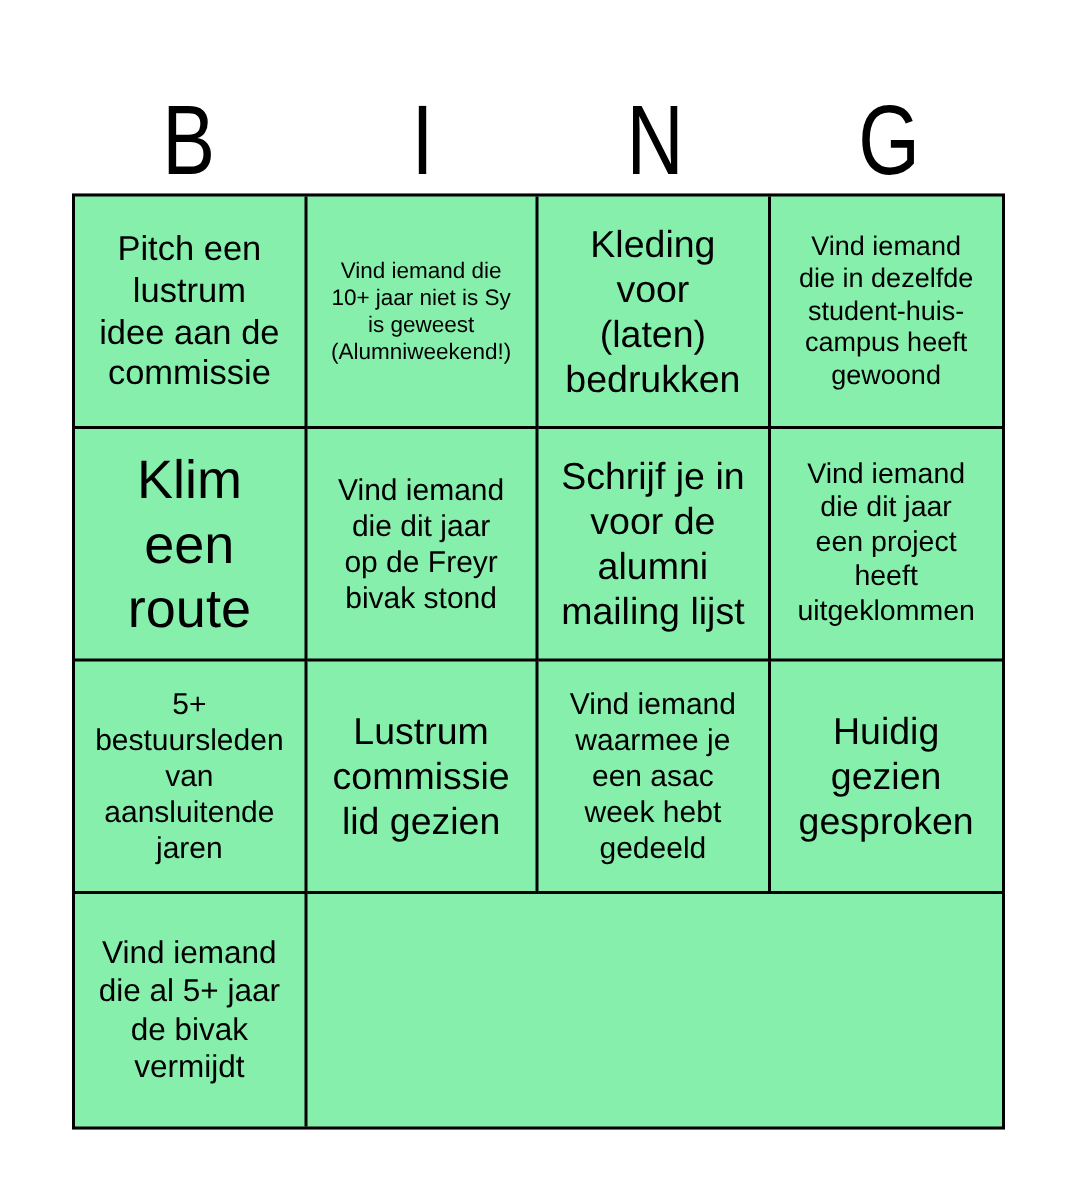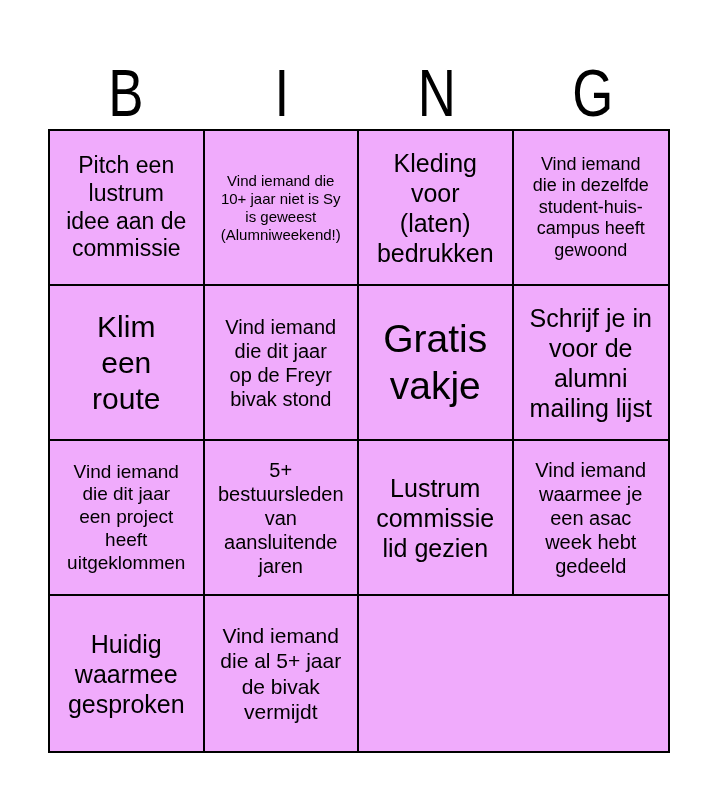--- a/index.html
+++ b/index.html
@@ -34,21 +34,21 @@
     line-height: 1;
     padding-bottom: 3px;
     transform: scaleX(0.8);
     transform-origin: center bottom;
   }
   .grid {
     display: grid;
     grid-template-columns: repeat(4, 1fr);
     grid-auto-rows: 155px;
     border: 2px solid #000000;
-    background: #f0abfc;
+    background: #86efac;
   }
   .cell {
     border-right: 2px solid #000000;
     border-bottom: 2px solid #000000;
     display: flex;
     align-items: center;
     justify-content: center;
     text-align: center;
     box-sizing: border-box;
     padding: 2px;
@@ -60,21 +60,21 @@
     white-space: pre-line;
     line-height: 1.2;
   }
   .fs15 { font-size: 15px; }
   .fs18 { font-size: 18px; }
   .fs19 { font-size: 19px; }
   .fs20 { font-size: 20px; }
   .fs21 { font-size: 21px; }
   .fs23 { font-size: 23px; }
   .fs25 { font-size: 25px; }
-  .fs30 { font-size: 30px; }
+  .fs30 { font-size: 36px; }
   .fs39 { font-size: 39px; }
 </style>
 </head>
 <body>
 
 <div class="card">
 
   <div class="header-row">
     <div class="letter">B</div>
     <div class="letter">I</div>
@@ -114,24 +114,20 @@
       <span class="cell-text fs30">Klim
 een
 route</span>
     </div>
     <div class="cell">
       <span class="cell-text fs20">Vind iemand
 die dit jaar
 op de Freyr
 bivak stond</span>
     </div>
-    <div class="cell">
-      <span class="cell-text fs39">Gratis
-vakje</span>
-    </div>
 
     <div class="cell">
       <span class="cell-text fs25">Schrijf je in
 voor de
 alumni
 mailing lijst</span>
     </div>
     <div class="cell">
       <span class="cell-text fs19">Vind iemand
 die dit jaar
@@ -154,21 +150,21 @@
 
     <div class="cell">
       <span class="cell-text fs20">Vind iemand
 waarmee je
 een asac
 week hebt
 gedeeld</span>
     </div>
     <div class="cell">
       <span class="cell-text fs25">Huidig
-waarmee
+gezien
 gesproken</span>
     </div>
     <div class="cell">
       <span class="cell-text fs21">Vind iemand
 die al 5+ jaar
 de bivak
 vermijdt</span>
     </div>
 
   </div>

